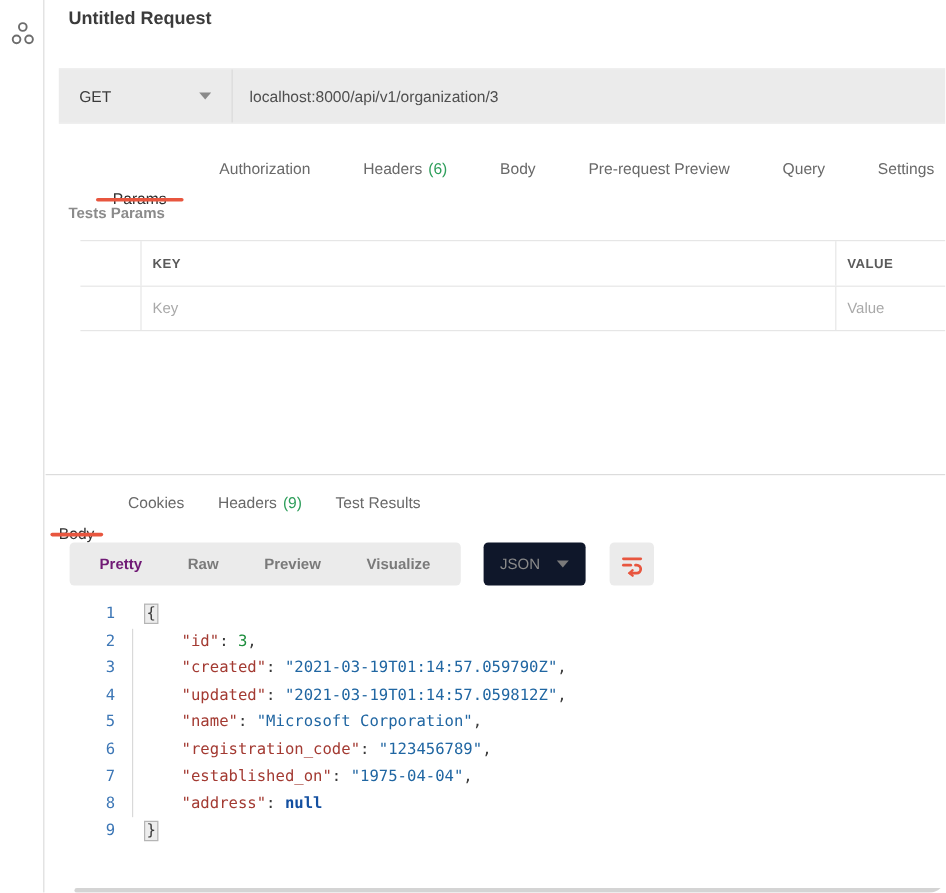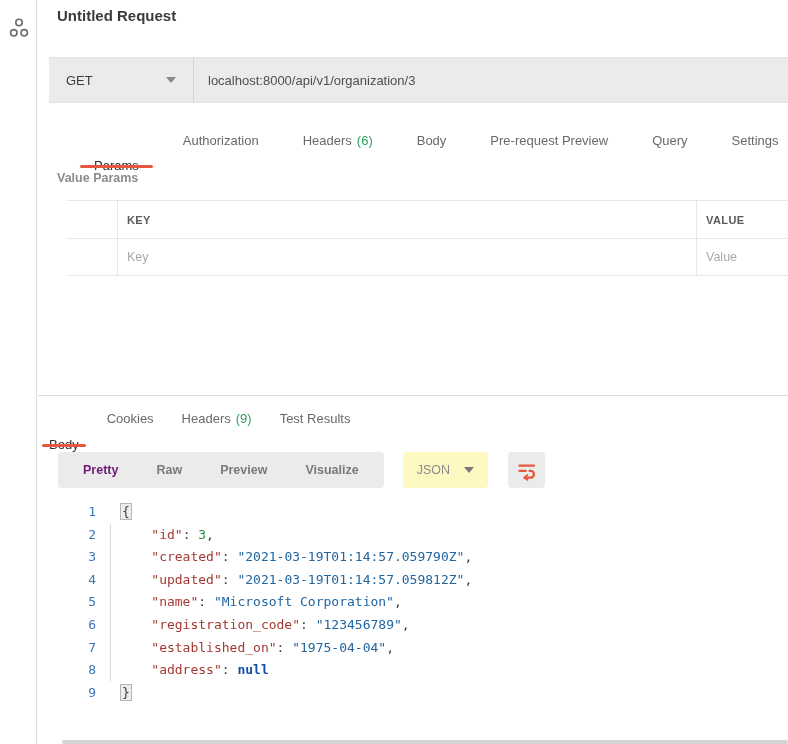--- a/index.html
+++ b/index.html
@@ -1,19 +1,19 @@
 <!DOCTYPE html>
 <html style="--accent: #e8563f; --count-green: #2e9e5b; --key: #a33a32; --string: #2066a2; --number: #1e8e3e; --null: #134fa0; --line-number: #3d77b6;"><head>
 <meta charset="utf-8">
 <style>
   * { margin:0; padding:0; box-sizing:border-box; }
   html,body { background:#fff; }
   .app {
     position:relative; width:788px; height:744px; overflow:hidden;
-    background:#fff; font-family:"Liberation Sans", sans-serif; color:#3b3b3b;
+    background:#fff; font-family:"Liberation Sans", sans-serif; color:#3b3b3b;border-radius:14px;
   }
   
   .left-rail { position:absolute; left:0; top:0; width:37px; height:744px; border-right:1px solid #dcdcdc; background:#fff; }
   .rail-icon { position:absolute; left:8px; top:17px; width:22px; height:22px; cursor:pointer; }
   
   .main { position:absolute; left:38px; top:0; width:750px; height:744px; }
   .page-title { position:absolute; left:19px; top:7px; font-size:15px; font-weight:700; color:#3b3b3b; }
   
   .url-row { position:absolute; left:11px; top:57px; right:0; height:46px; display:flex; border-top:1px solid #e4e4e4; border-bottom:1px solid #e4e4e4; }
   .method-select { width:145px; background:#ebebeb; border-right:1px solid #d6d6d6; display:flex; align-items:center; justify-content:space-between; padding:0 17px; cursor:pointer; }
@@ -38,21 +38,21 @@
   .cell-input { width:100%; height:100%; border:0; outline:0; background:transparent; font-family:"Liberation Sans", sans-serif; font-size:12.5px; color:#3b3b3b; padding-left:9px; }
   .cell-input::placeholder { color:#a9a9a9; }
   
   .response { position:absolute; left:0; right:0; top:395px; bottom:0; border-top:1px solid #dcdcdc; }
   .response-tabs { left:4px; top:8px; height:31px; }
   .response-tabs .tab { padding:0 7px 3px; margin-right:14px; }
   .view-row { position:absolute; left:20px; top:56px; height:36px; display:flex; align-items:center; }
   .view-group { display:flex; align-items:center; height:36px; background:#ebebeb; border-radius:4px; padding:0 6px; }
   .view-btn { padding:0 19px; font-size:12.5px; color:#7a7a7a; cursor:pointer;font-weight:bold; }
   .view-btn.active { color:#701a75; font-weight:700; }
-  .json-dd { margin-left:19px; height:36px; background:#fef9c3; border-radius:4px; display:flex; align-items:center; gap:14px; padding:0 14px; cursor:pointer; }
+  .json-dd { margin-left:19px; height:36px; background:#0f172a; border-radius:4px; display:flex; align-items:center; gap:14px; padding:0 14px; cursor:pointer; }
   .json-dd-label { font-size:12.5px; color:#8a8a8a; }
   .json-dd .caret { border-top-color:#7a7a7a; }
   .wrap-btn { margin-left:20px; width:37px; height:36px; background:#ebebeb; border-radius:4px; display:flex; align-items:center; justify-content:center; cursor:pointer; }
   
   .code-area { position:absolute; left:0; right:0; top:105px; bottom:6px; font-family:"DejaVu Sans Mono", monospace; font-size:13px; }
   .indent-guide { position:absolute; left:72px; top:23px; height:157px; border-left:1px solid #d9d9d9; }
   .code-line { display:flex; height:22.6px; line-height:22.6px; }
   .ln { width:58px; text-align:right; color:var(--line-number); flex:none; user-select:none; }
   .code { padding-left:24px; white-space:pre; color:#3b3b3b; }
   .tk-key { color:var(--key); }
@@ -108,21 +108,21 @@
         <span>Pre-request Preview</span>
       </div>
       <div class="tab">
         <span>Query</span>
       </div>
       <div class="tab">
         <span>Settings</span>
       </div>
     </div>
 
-    <div class="section-label">Value Params</div>
+    <div class="section-label">Tests Params</div>
 
     <div class="params-table">
       <div class="ptr">
         <div class="ptc"></div>
         <div class="ptc key-col col-head">KEY</div>
         <div class="ptc val-col col-head">VALUE</div>
       </div>
       <div class="ptr">
         <div class="ptc"></div>
         <div class="ptc key-col">

